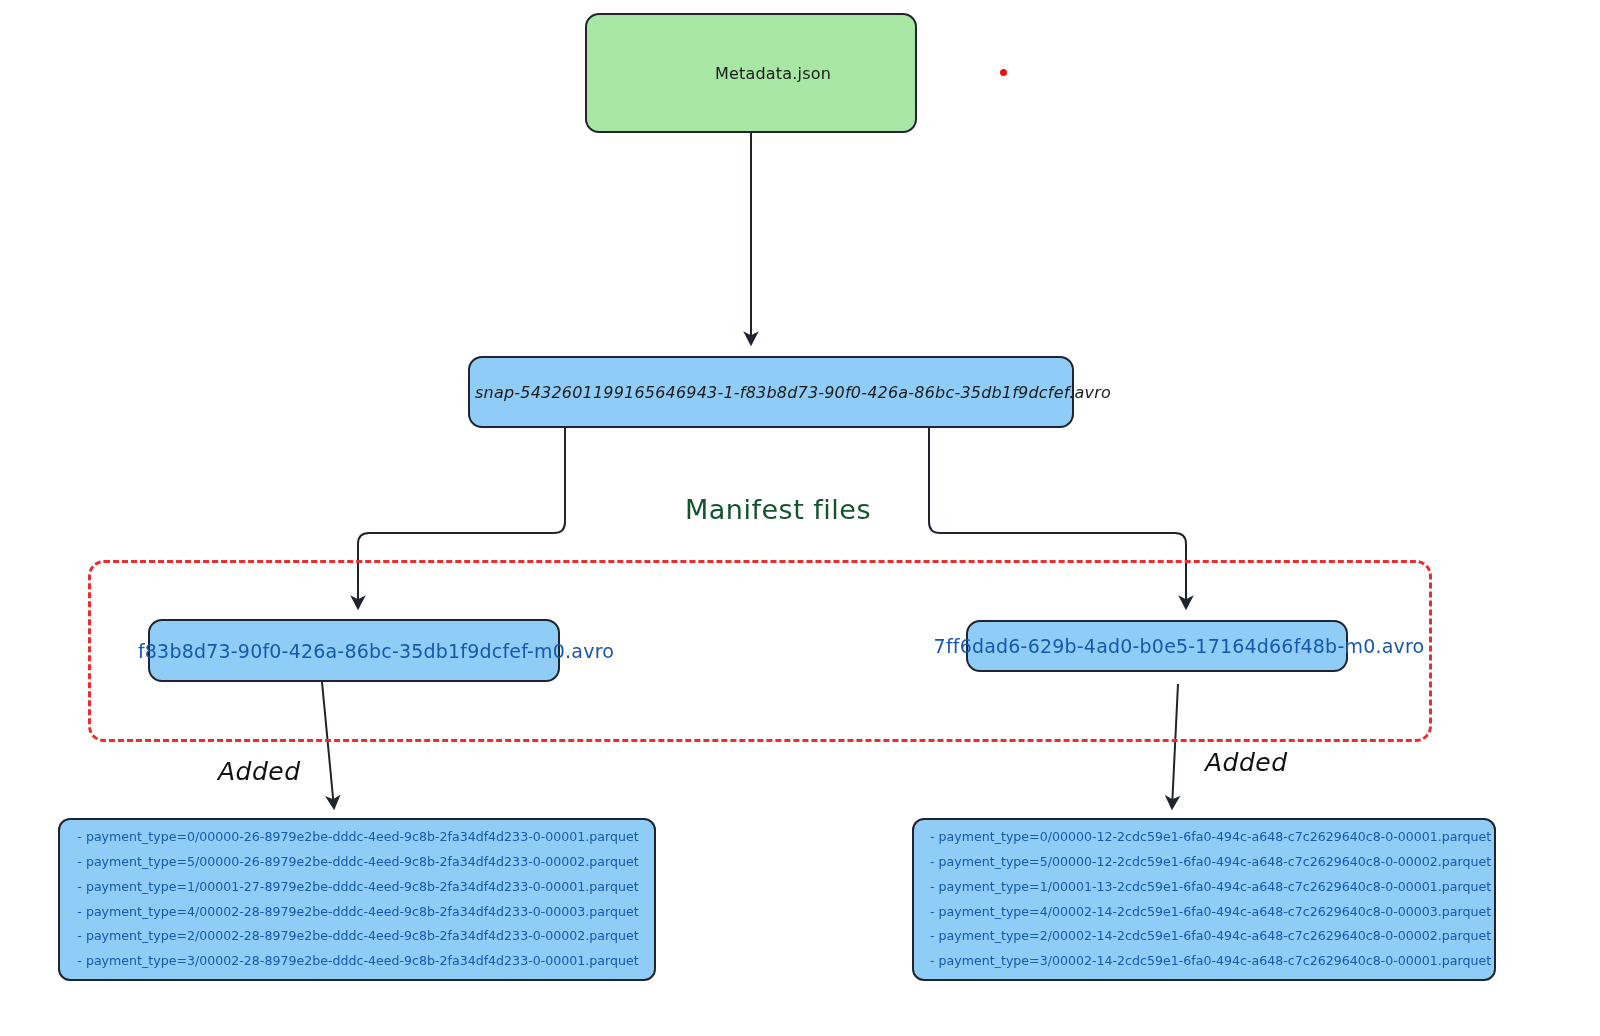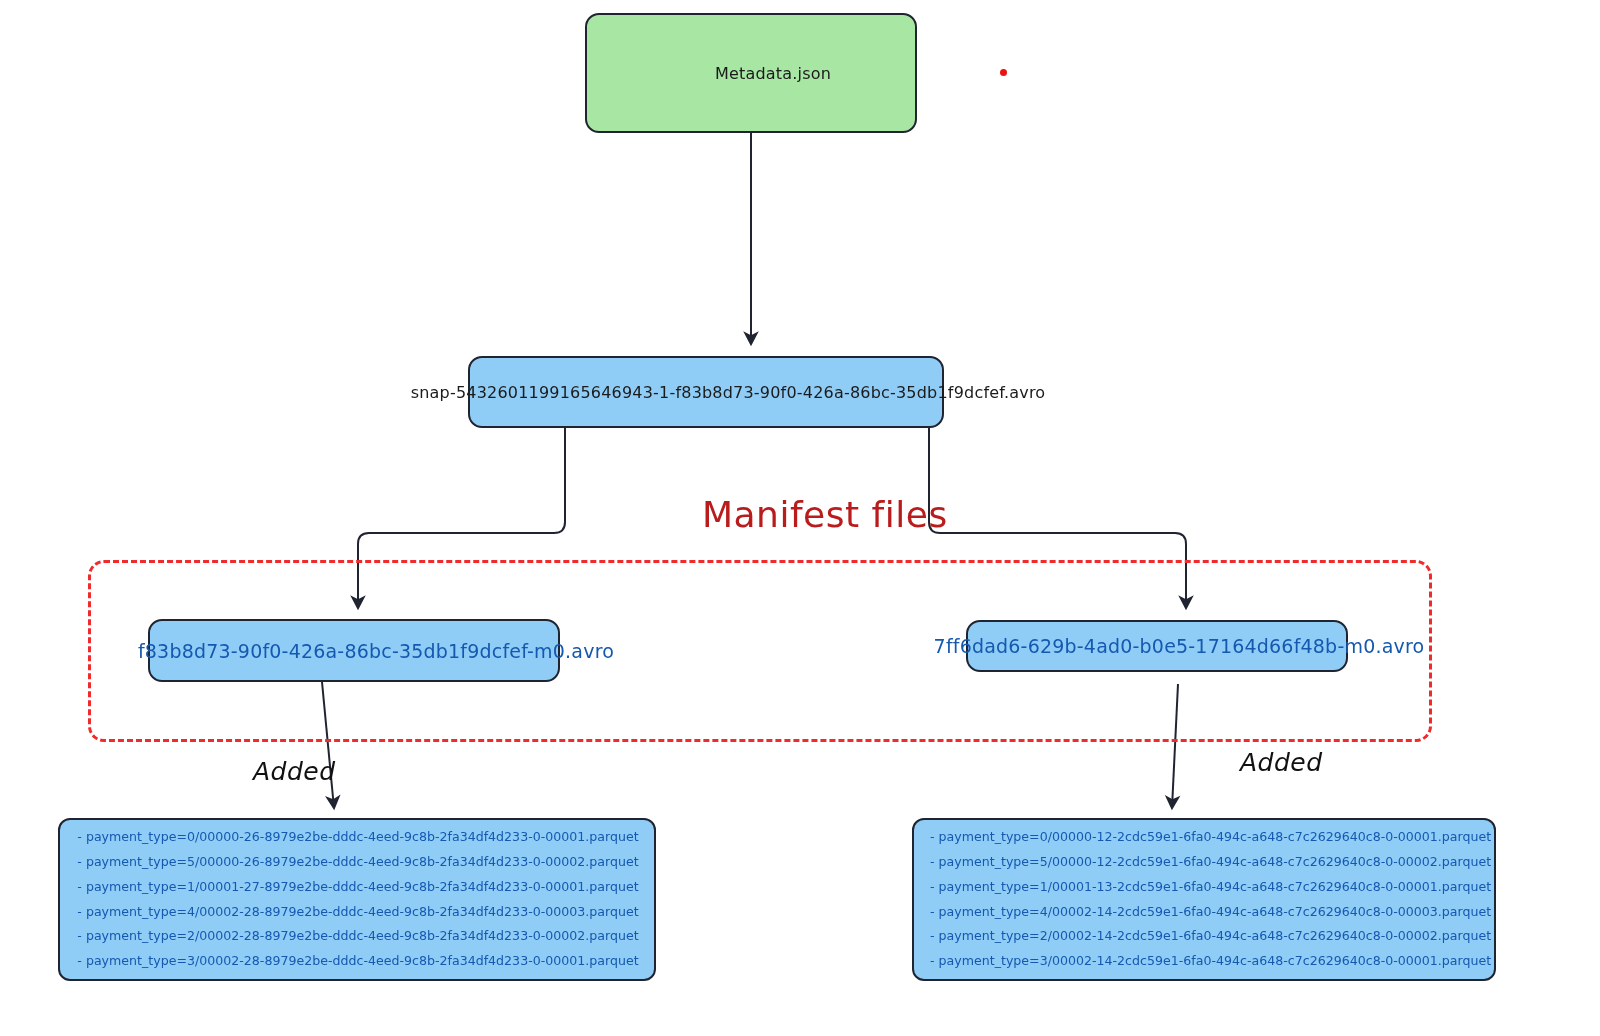--- a/index.html
+++ b/index.html
@@ -75,31 +75,29 @@
     text-align: center;
   }
 
   
   .annot {
     position: absolute;
     white-space: nowrap;
     font-family: "DejaVu Sans", sans-serif;
   }
   .annot.manifest-title {
-    color: #b91c1c;
-    font-size: 36px;
+    color: #14532d;
+    font-size: 27px;
     letter-spacing: 0.5px;
-    margin-left: 17px;
   }
   .annot.added {
     color: #111111;
     font-size: 25px;
     font-style: italic;
     letter-spacing: 0.5px;
-    margin-left: 35px;
   }
 
   
   .dashgroup {
     position: absolute;
     box-sizing: border-box;
     border: 3px dashed #ef2b2b;
     border-radius: 16px;
     background: transparent;
   }
@@ -136,21 +134,21 @@
   </svg>
 
   <div class="dashgroup" style="left:88px; top:560px; width:1344px; height:182px;"></div>
 
   <div class="reddot" style="left:1000px; top:69px;"></div>
 
   <div class="node green" style="left:585px; top:13px; width:332px; height:120px;">
     <span class="node-label">Metadata.json</span>
   </div>
 
-  <div class="node blue" style="left:468px; top:356px; width:476px; height:72px;">
+  <div class="node blue" style="left:468px; top:356px; width:606px; height:72px;font-style:italic;">
     <span class="node-label">snap-5432601199165646943-1-f83b8d73-90f0-426a-86bc-35db1f9dcfef.avro</span>
   </div>
 
   <div class="node blue" style="left:148px; top:619px; width:412px; height:63px;">
     <span class="node-label linkish">f83b8d73-90f0-426a-86bc-35db1f9dcfef-m0.avro</span>
   </div>
 
   <div class="node blue" style="left:966px; top:620px; width:382px; height:52px;">
     <span class="node-label linkish">7ff6dad6-629b-4ad0-b0e5-17164d66f48b-m0.avro</span>
   </div>

